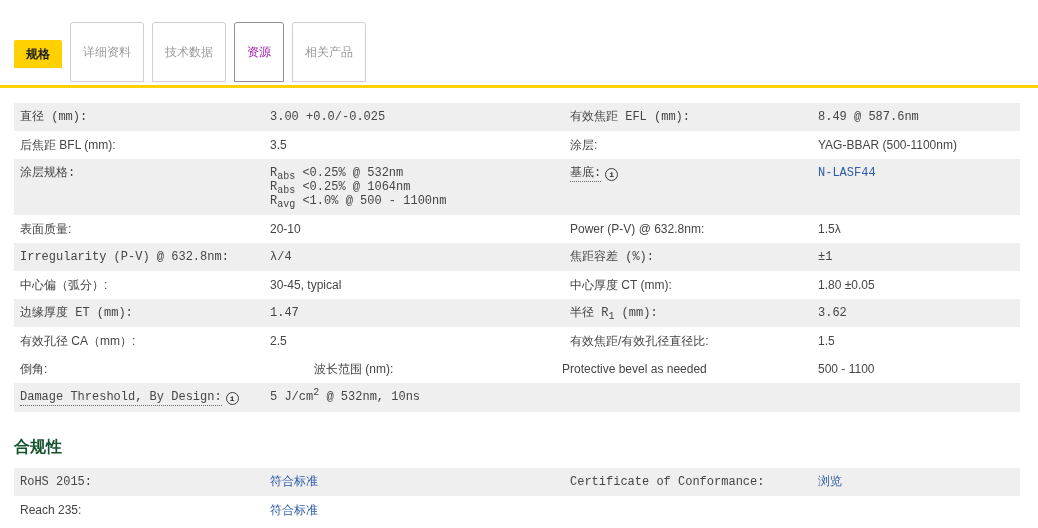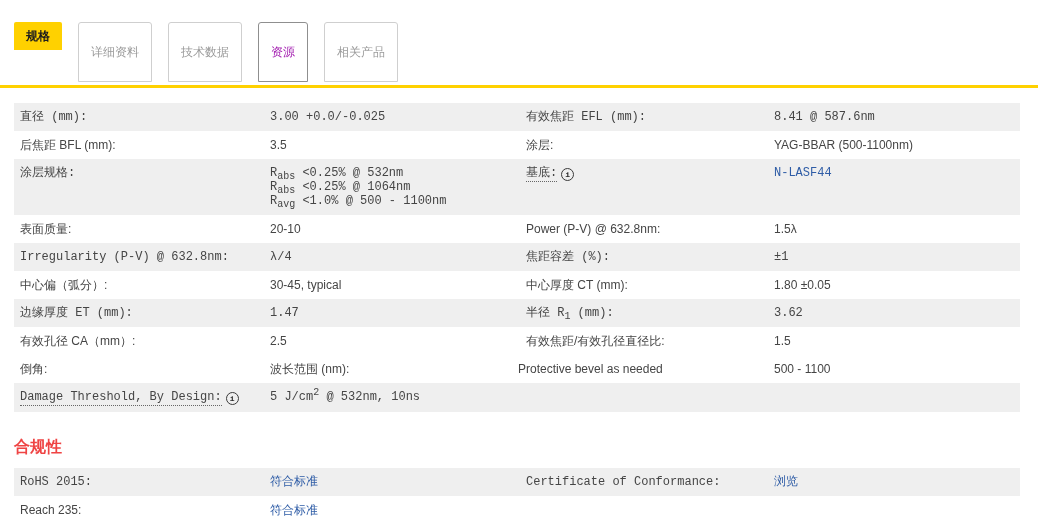--- a/index.html
+++ b/index.html
@@ -9,21 +9,21 @@
     --text:#454545;
   }
   html,body{margin:0;padding:0;}
   body{
     width:1038px;height:528px;overflow:hidden;background:#fff;
     font-family:"Liberation Sans","DejaVu Sans",sans-serif;
     color:var(--text);
   }
   
   .tab-bar{
-    display:flex;align-items:flex-start;gap:16px;
+    display:flex;align-items:center;gap:8px;
     padding:22px 0 0 14px;
     border-bottom:3px solid var(--accent);
   }
   .tab{
     font-size:12px;line-height:14px;cursor:pointer;white-space:nowrap;
   }
   .tab.active{
     background:var(--accent);color:#1d1d1d;font-weight:700;
     padding:7px 12px;border-radius:2px 2px 0 0;
   }
@@ -37,55 +37,55 @@
   }
   
   .spec-table{margin:0 18px 0 14px;}
   #spec-table{margin-top:15px;}
   #compliance-table{margin-top:10px;}
   .spec-row{display:flex;font-size:12px;line-height:14px;}
   .spec-row.shade{background:var(--stripe);font-family:Liberation Mono, monospace;}
   .cell{padding:7px 10px 7px 6px;box-sizing:border-box;}
   .l1{width:250px;}
   .v1{width:256px;}
-  .l2{width:248px;}
+  .l2{width:248px;margin-left:44px;}
   .v2{flex:1;}
   .link{color:var(--link);text-decoration:none;cursor:pointer;}
   .has-info{border-bottom:1px dotted #666;padding-bottom:1px;cursor:help;}
   .info-icon{
     display:inline-block;width:11px;height:11px;line-height:11px;
     border:1px solid #3a3a3a;border-radius:50%;text-align:center;
     font-size:8px;font-weight:700;color:#2a2a2a;margin-left:4px;
     vertical-align:-1px;cursor:pointer;
   }
   sub,sup{font-size:10px;line-height:0;}
   
   .section-title{
-    margin:25px 0 0 14px;font-size:16px;font-weight:700;color:#ef4444;
+    margin:25px 0 0 14px;font-size:16px;font-weight:700;color:#14532d;
   }
 </style>
 </head>
 <body>
 
 <div class="page">
 
   <div class="tab-bar">
     <div class="tab active">规格</div>
     <div class="tab inactive">详细资料</div>
     <div class="tab inactive">技术数据</div>
     <div class="tab inactive emph">资源</div>
     <div class="tab inactive">相关产品</div>
   </div>
 
   <div class="spec-table" id="spec-table">
       <div class="spec-row shade">
         <div class="cell l1"><span>直径 (mm):</span></div>
         <div class="cell v1"><span>3.00 +0.0/-0.025</span></div>
         <div class="cell l2"><span>有效焦距 EFL (mm):</span></div>
-        <div class="cell v2"><span>8.41 @ 587.6nm</span></div>
+        <div class="cell v2"><span>8.49 @ 587.6nm</span></div>
       </div>
       <div class="spec-row">
         <div class="cell l1"><span>后焦距 BFL (mm):</span></div>
         <div class="cell v1"><span>3.5</span></div>
         <div class="cell l2"><span>涂层:</span></div>
         <div class="cell v2"><span>YAG-BBAR (500-1100nm)</span></div>
       </div>
       <div class="spec-row shade">
         <div class="cell l1"><span>涂层规格:</span></div>
         <div class="cell v1"><span>R<sub>abs</sub> &lt;0.25% @ 532nm<br>R<sub>abs</sub> &lt;0.25% @ 1064nm<br>R<sub>avg</sub> &lt;1.0% @ 500 - 1100nm</span></div>

